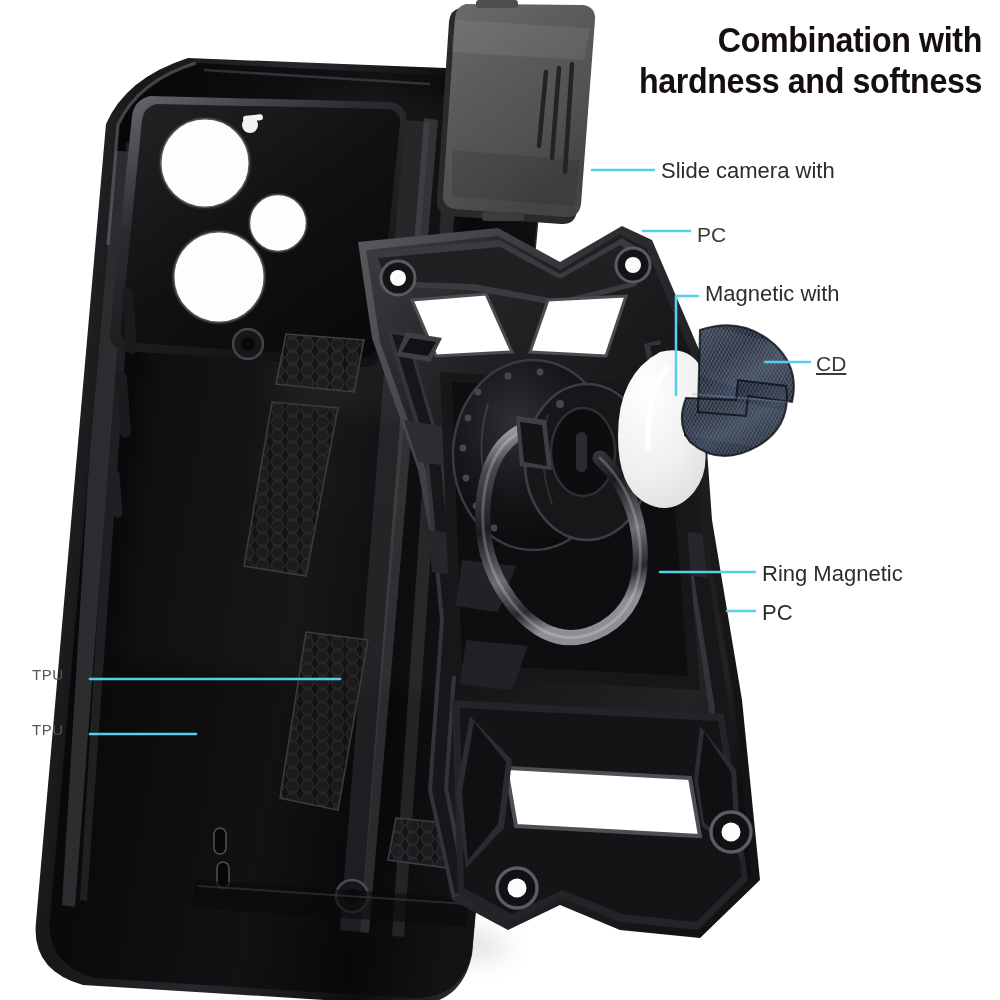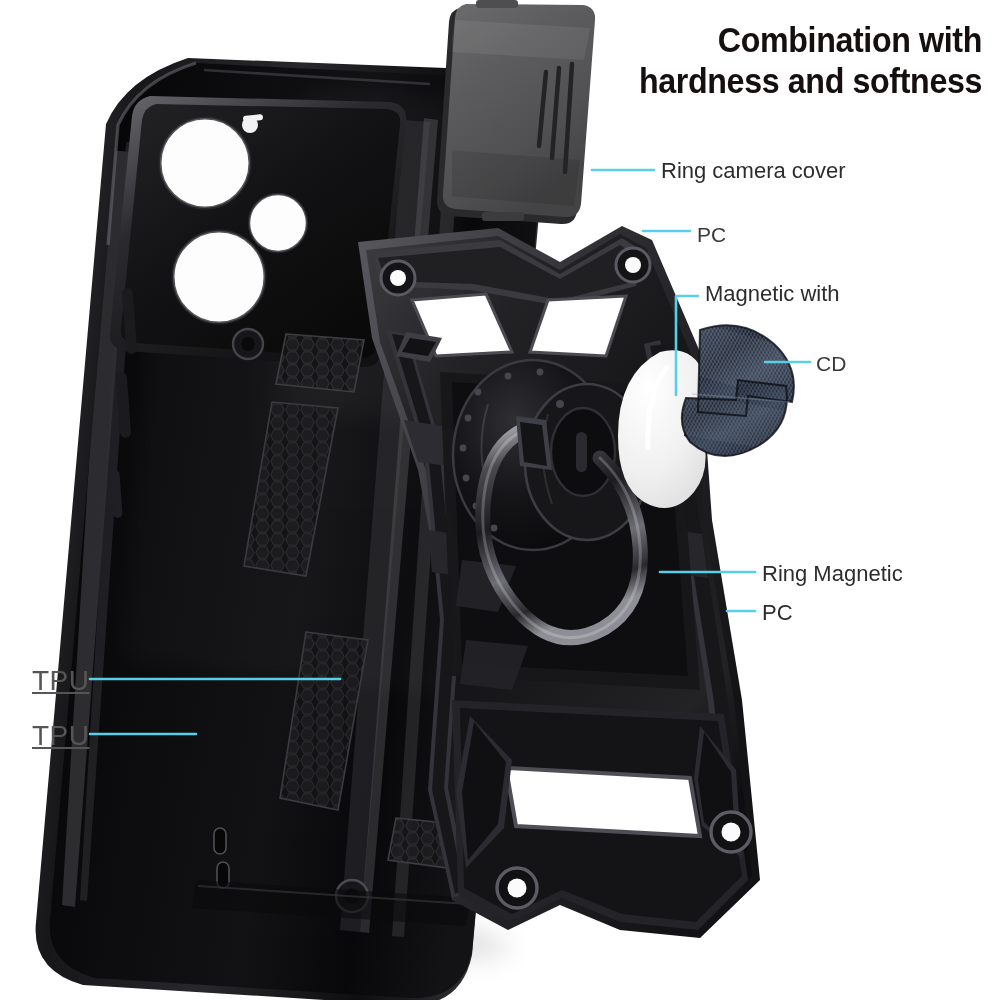--- a/index.html
+++ b/index.html
@@ -29,26 +29,26 @@
 
   
   .lbl {
     position:absolute;
     color:#2c2c2c;
     font-size:22px;
     white-space:nowrap;
     line-height:1;
   }
   .lbl.small  { font-size:21px; color:#3a3a3a; }
-  .lbl.tpu    { color:#555555; font-size:28px; letter-spacing:0.5px;text-decoration:underline; }
+  .lbl.tpu    { color:#555555; font-size:15px; letter-spacing:0.5px; }
 
   .lbl-slide   { left:661px; top:160px; }
   .lbl-pc1     { left:697px; top:224px; }
   .lbl-magnet  { left:705px; top:283px; }
-  .lbl-cd      { left:816px; top:353px; }
+  .lbl-cd      { left:816px; top:353px;text-decoration:underline; }
   .lbl-ring    { left:762px; top:563px; }
   .lbl-pc2     { left:762px; top:602px; }
   .lbl-tpu1    { left:32px;  top:667px; }
   .lbl-tpu2    { left:32px;  top:722px; }
 </style>
 </head>
 <body>
 
 <div id="stage">
 
@@ -425,21 +425,21 @@
       <path d="M90 679 L340 679"></path>
       <path d="M90 734 L196 734"></path>
     </g>
   </svg>
 
   <div class="title-block">
     <span class="ln">Combination with</span>
     <span class="ln">hardness and softness</span>
   </div>
 
-  <div class="lbl lbl-slide">Ring camera cover</div>
+  <div class="lbl lbl-slide">Slide camera with</div>
   <div class="lbl small lbl-pc1">PC</div>
   <div class="lbl lbl-magnet">Magnetic with</div>
   <div class="lbl small lbl-cd">CD</div>
   <div class="lbl lbl-ring">Ring Magnetic</div>
   <div class="lbl lbl-pc2">PC</div>
   <div class="lbl tpu lbl-tpu1">TPU</div>
   <div class="lbl tpu lbl-tpu2">TPU</div>
 
 </div>
 

